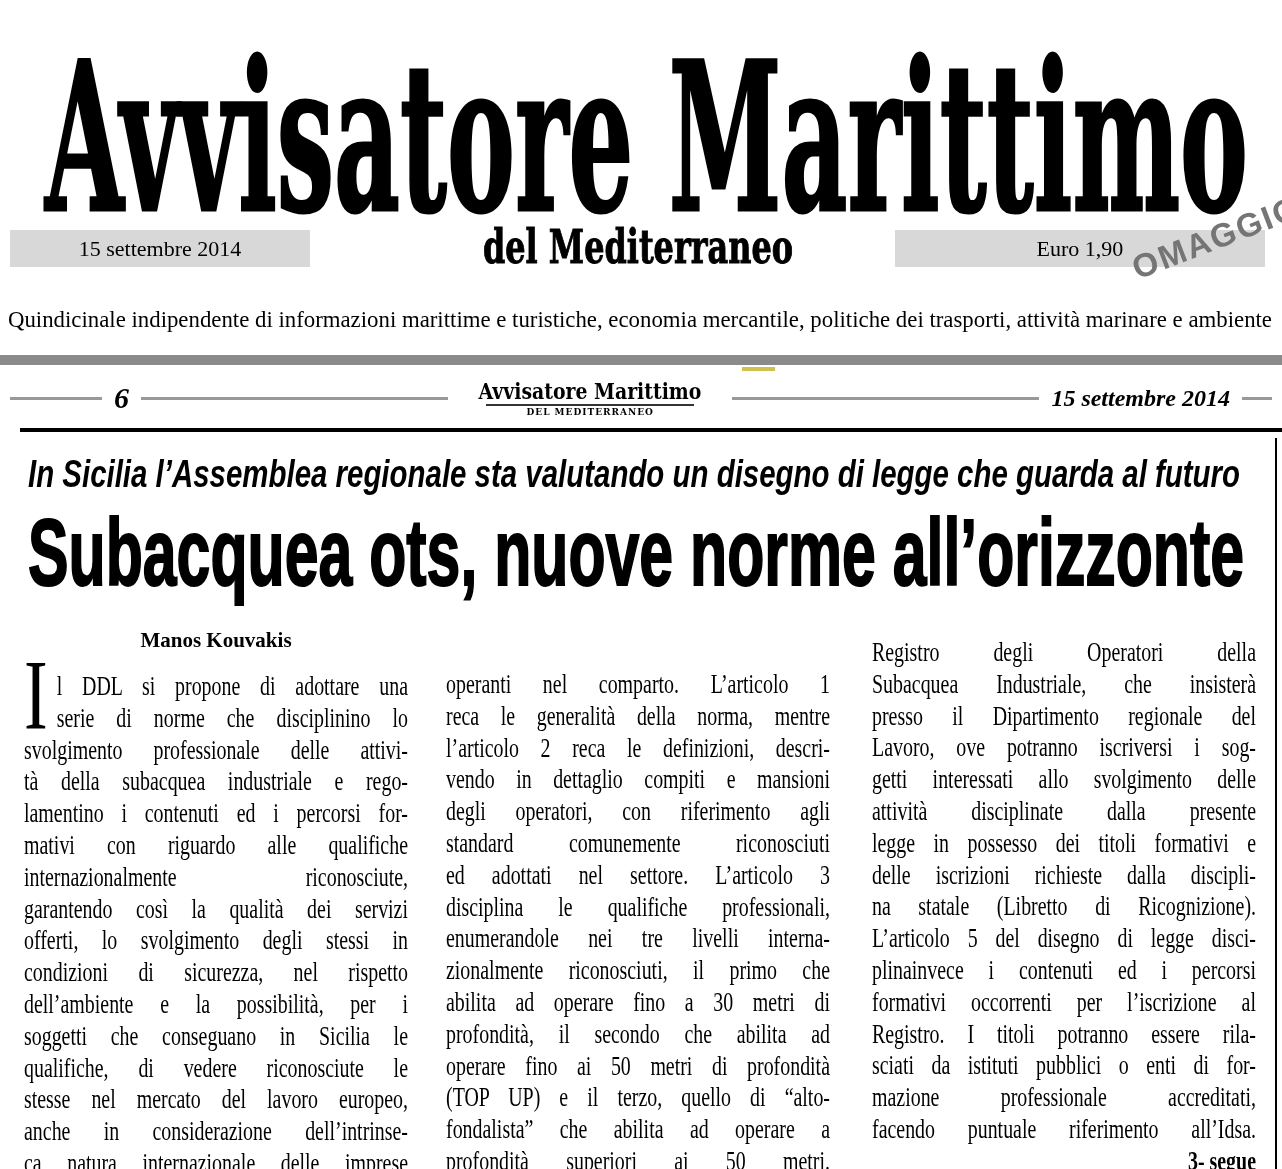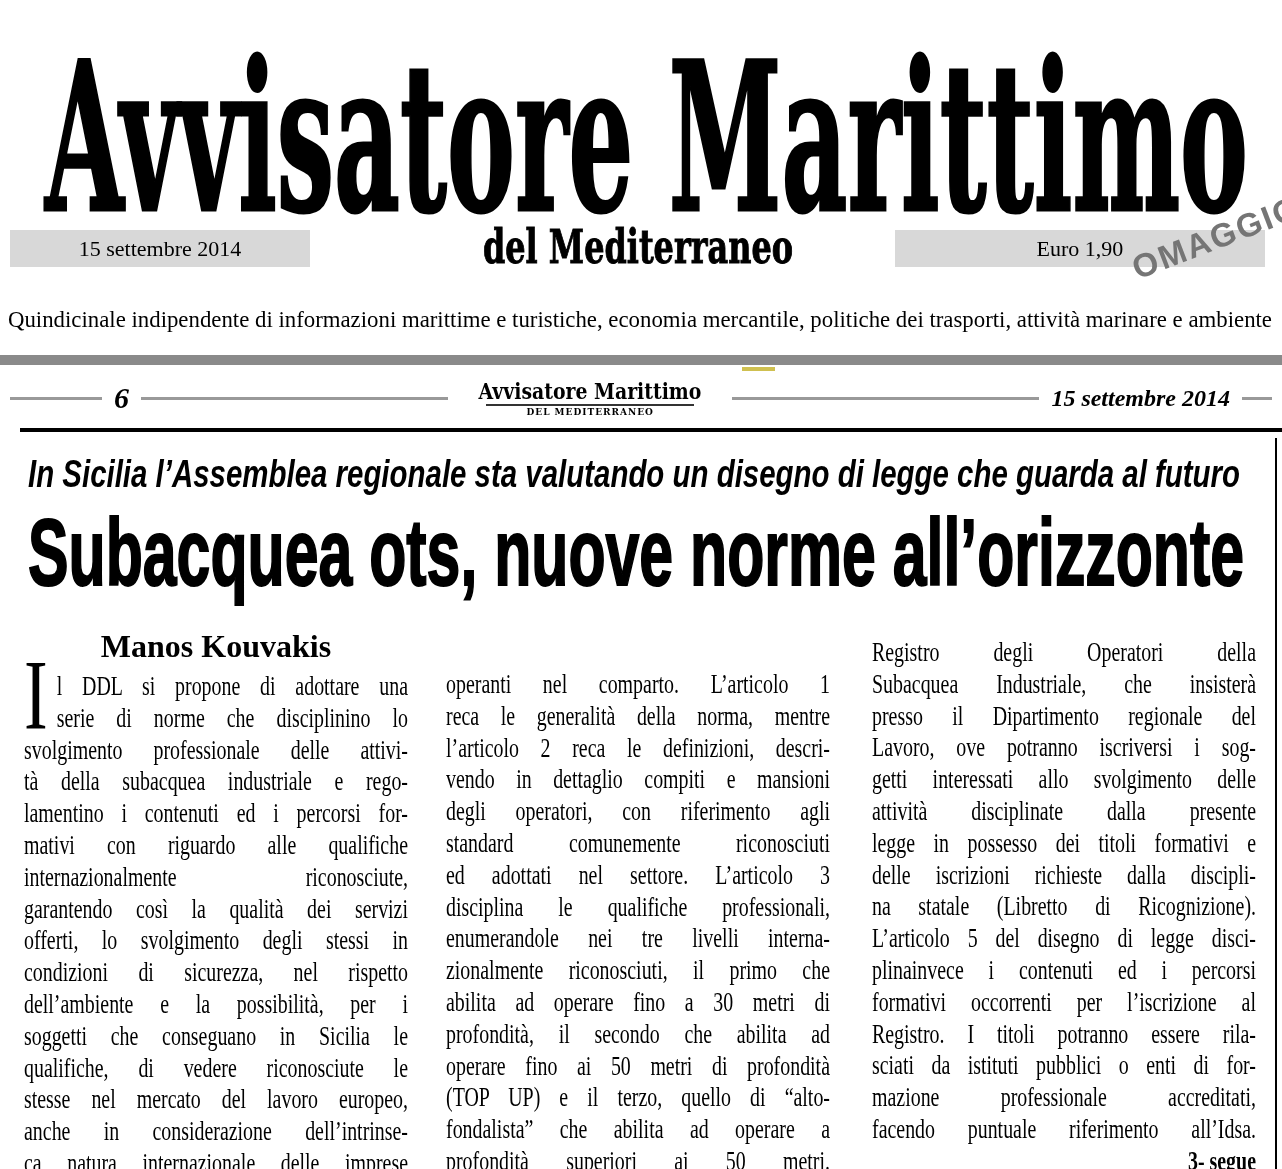--- a/index.html
+++ b/index.html
@@ -38,21 +38,21 @@
                letter-spacing:1px;margin-top:1px;}
   .ph-date{font-size:24px;font-weight:bold;font-style:italic;padding:0 12px;}
   .yellow-mark{position:absolute;left:742px;top:343px;width:33px;height:4px;background:#cfc050;}
 
   .black-rule{position:absolute;left:20px;top:404px;width:1262px;height:4px;background:#000;}
   .right-vrule{position:absolute;left:1275px;top:414px;width:2px;height:755px;background:#000;}
 
   .kicker-svg,.headline-svg{position:absolute;left:0;}
 
   .byline{position:absolute;left:24px;top:604px;width:384px;text-align:center;
-          font-weight:bold;font-size:32px;}
+          font-weight:bold;font-size:21px;}
 
   
   .col{position:absolute;width:384px;}
   .col-inner{position:relative;width:540px;transform:scaleX(0.7111);transform-origin:0 0;}
   .col1{left:24px;top:646px;}
   .col2{left:446px;top:644px;}
   .col3{left:872px;top:612px;}
   .bline{display:block;white-space:nowrap;font-size:28px;line-height:31.8px;height:31.8px;
          text-align:justify;text-align-last:justify;-moz-text-align-last:justify;}
   .col1 .lines .bline:nth-child(-n+2){padding-left:46px;}

